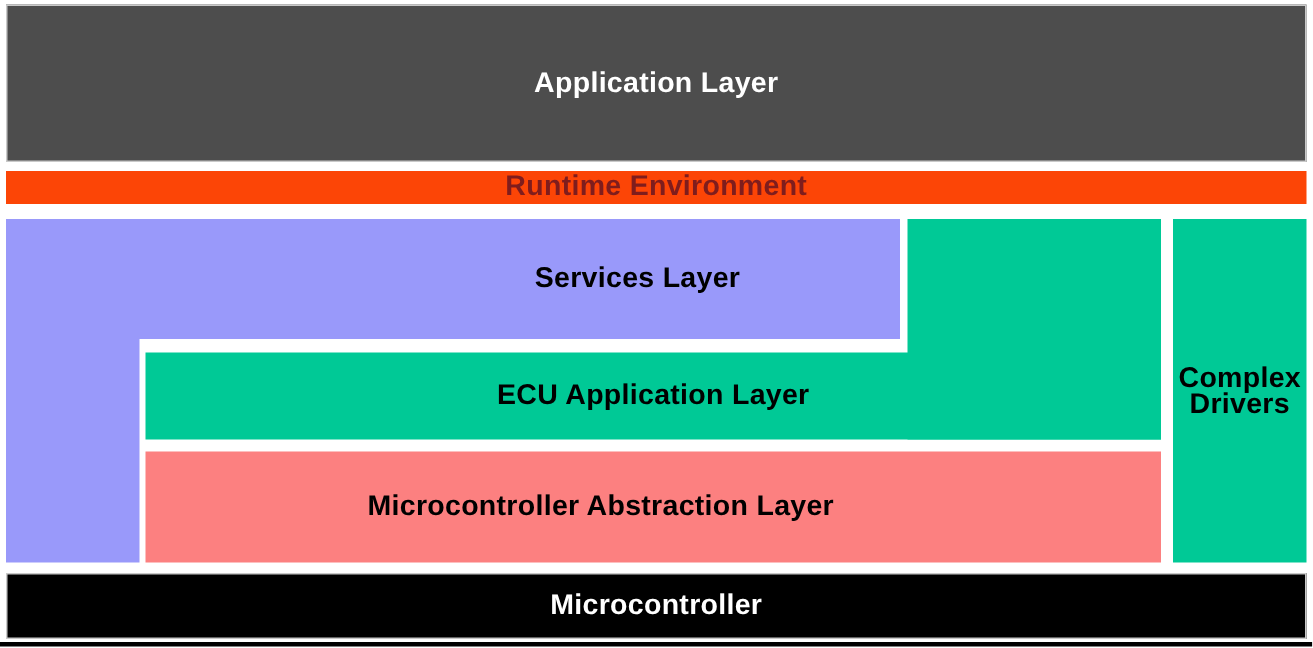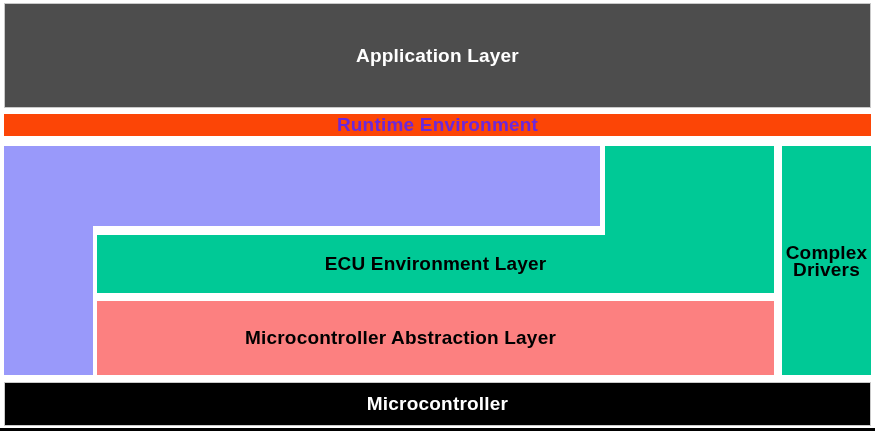--- a/index.html
+++ b/index.html
@@ -65,24 +65,25 @@
   <div class="rect" id="cdrv-block" style="background-color: rgb(0, 201, 150);"></div>
 
   <div class="rect" id="mcal-block" style="background-color: rgb(252, 128, 128);"></div>
 
   <div class="rect" id="mcu-block" style="background-color: rgb(0, 0, 0);"></div>
 
   <div class="rect" id="baseline" style="background-color: rgb(0, 0, 0);"></div>
 
   <div class="label" id="app-label" style="color: rgb(255, 255, 255);">Application Layer</div>
 
-  <div class="label" id="rte-label" style="color: #6d28d9;">Runtime Environment</div>
+  <div class="label" id="rte-label" style="color: #7f1d1d;">Runtime Environment</div>
 
+  <div class="label" id="svc-label" style="color: rgb(0, 0, 0);">Services Layer</div>
 
-  <div class="label" id="ecu-label" style="color: rgb(0, 0, 0);">ECU Environment Layer</div>
+  <div class="label" id="ecu-label" style="color: rgb(0, 0, 0);">ECU Application Layer</div>
 
   <div class="label" id="mcal-label" style="color: rgb(0, 0, 0);">Microcontroller Abstraction Layer</div>
 
   <div class="label multiline" id="cdrv-label" style="color: rgb(0, 0, 0);">Complex
 Drivers</div>
 
   <div class="label" id="mcu-label" style="color: rgb(255, 255, 255);">Microcontroller</div>
 
 </div>
 

